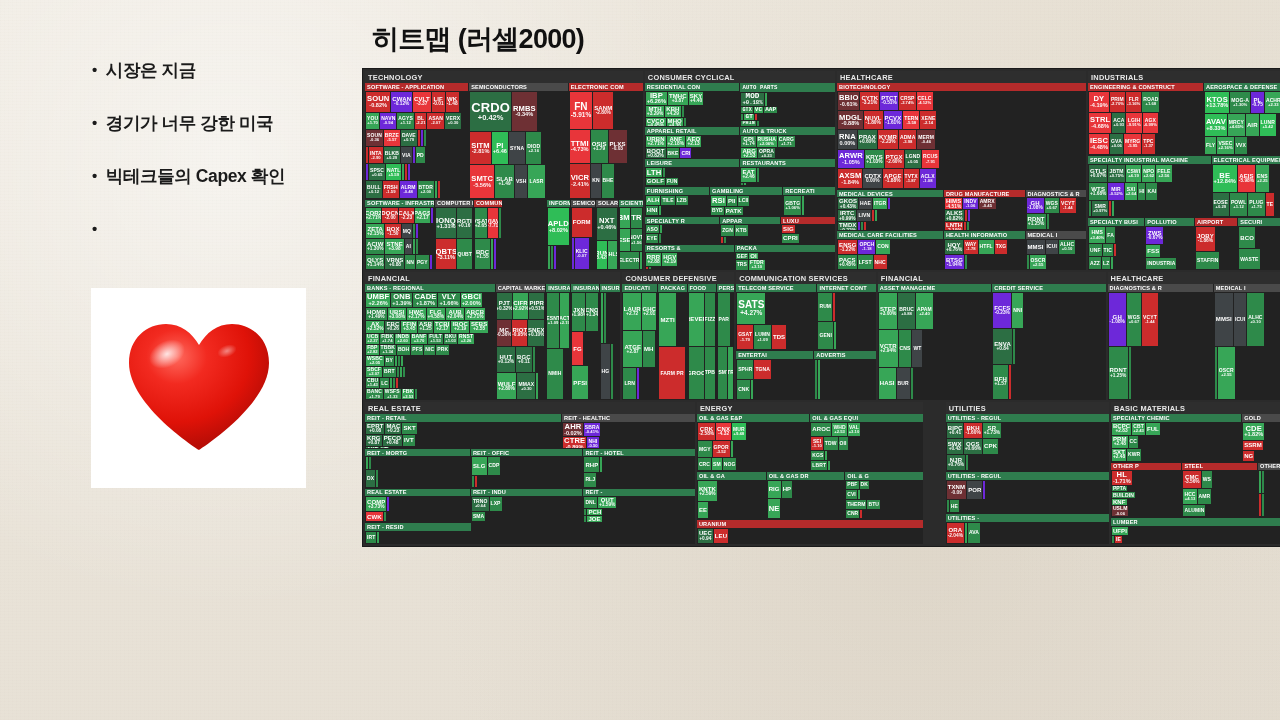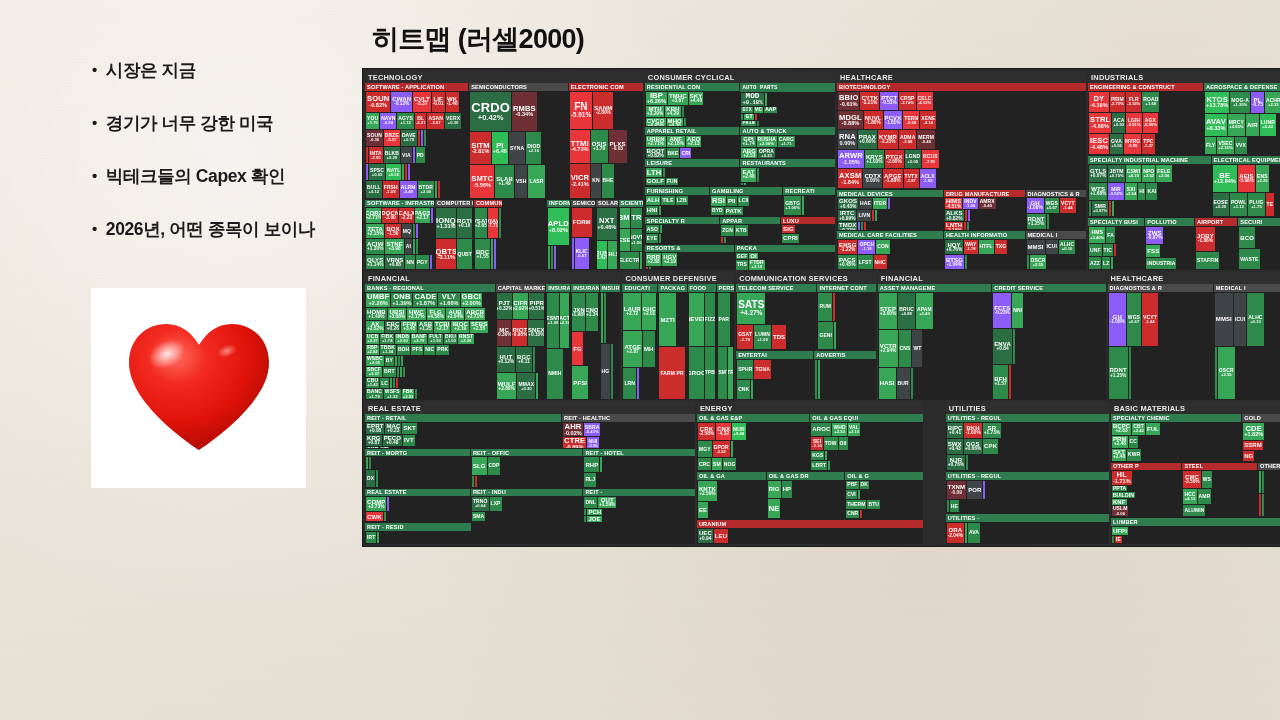--- a/index.html
+++ b/index.html
@@ -90,21 +90,21 @@
   .tile .pc{ font-size:5px; opacity:.95; white-space:nowrap; }
   .tile.xl .tk{ font-size:13px; } .tile.xl .pc{ font-size:7.5px; }
   .tile.lg .tk{ font-size:10px; }  .tile.lg .pc{ font-size:6.5px; }
   .tile.md .tk{ font-size:7.6px; } .tile.md .pc{ font-size:5.6px; }
   .tile.sm .tk{ font-size:6px; }   .tile.sm .pc{ font-size:4.8px; }
   .tile.xs .tk{ font-size:5px; }   .tile.xs .pc{ font-size:4.2px; }
 
   
   .c-g3{background:#2fbd57;} .c-g2{background:#37a657;} .c-g1{background:#2e8a4a;}
   .c-g0{background:#2c6e43;} .c-n {background:#3f4447;}
-  .c-r0{background:#6e3034;} .c-r1{background:#8b5cf6;justify-content:center;}
+  .c-r0{background:#6e3034;} .c-r1{background:#6d28d9;justify-content:center;}
   .c-r2{background:#cc2c2c;} .c-r3{background:#e8353a;}
 </style>
 </head>
 <body>
 
 <div id="slide-bg"></div>
 
 <div id="bullets">
     <div class="bullet">
       <span class="dot">•</span>
@@ -113,21 +113,20 @@
     <div class="bullet">
       <span class="dot">•</span>
       <span>경기가 너무 강한 미국</span>
     </div>
     <div class="bullet">
       <span class="dot">•</span>
       <span>빅테크들의 Capex 확인</span>
     </div>
     <div class="bullet">
       <span class="dot">•</span>
-      <span>2026년, 어떤 종목이 보이나</span>
     </div>
   </div>
 
 <div id="heart-card">
   <svg id="heart-svg" width="152" height="140" viewBox="0 0 152 140">
     <defs>
       <radialGradient id="hg" cx="34%" cy="26%" r="72%">
         <stop offset="0%" stop-color="#ff6a5e"></stop>
         <stop offset="30%" stop-color="#f22a20"></stop>
         <stop offset="72%" stop-color="#df1208"></stop>

